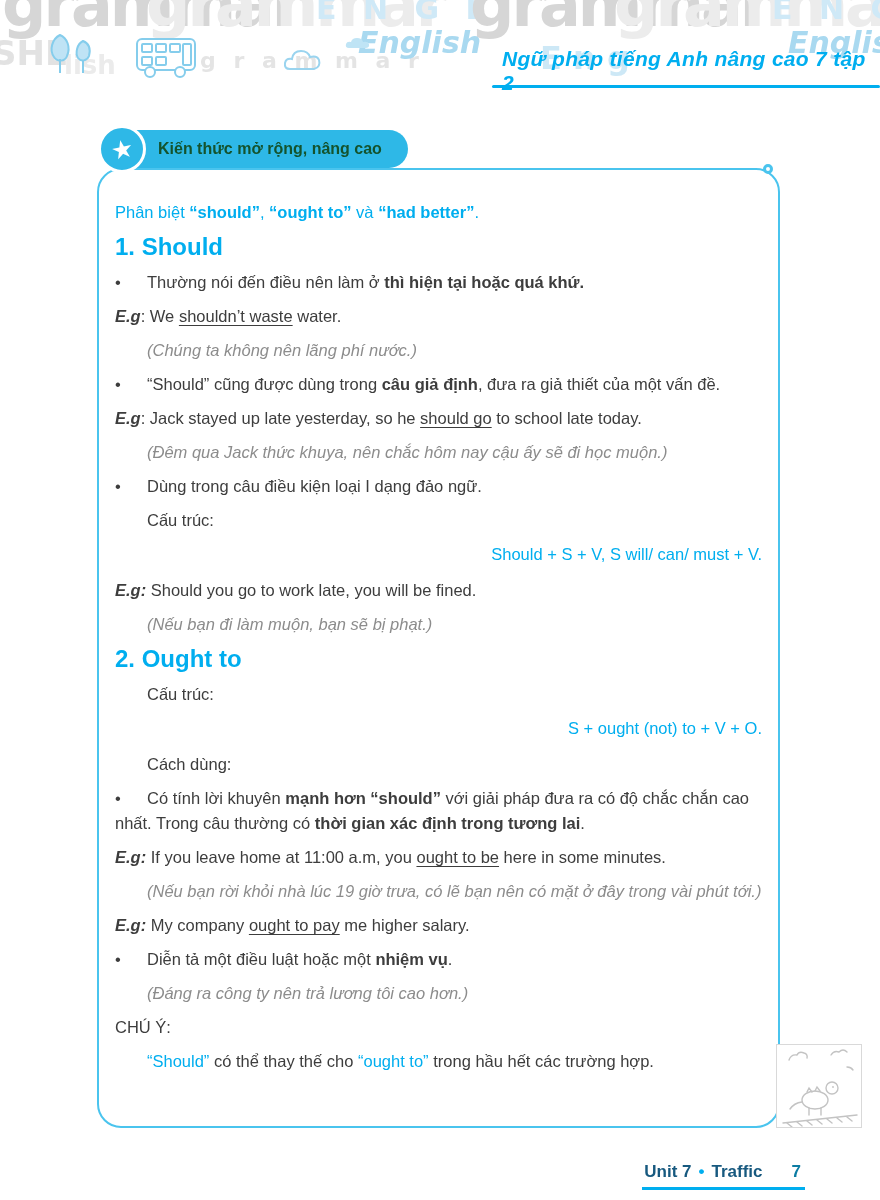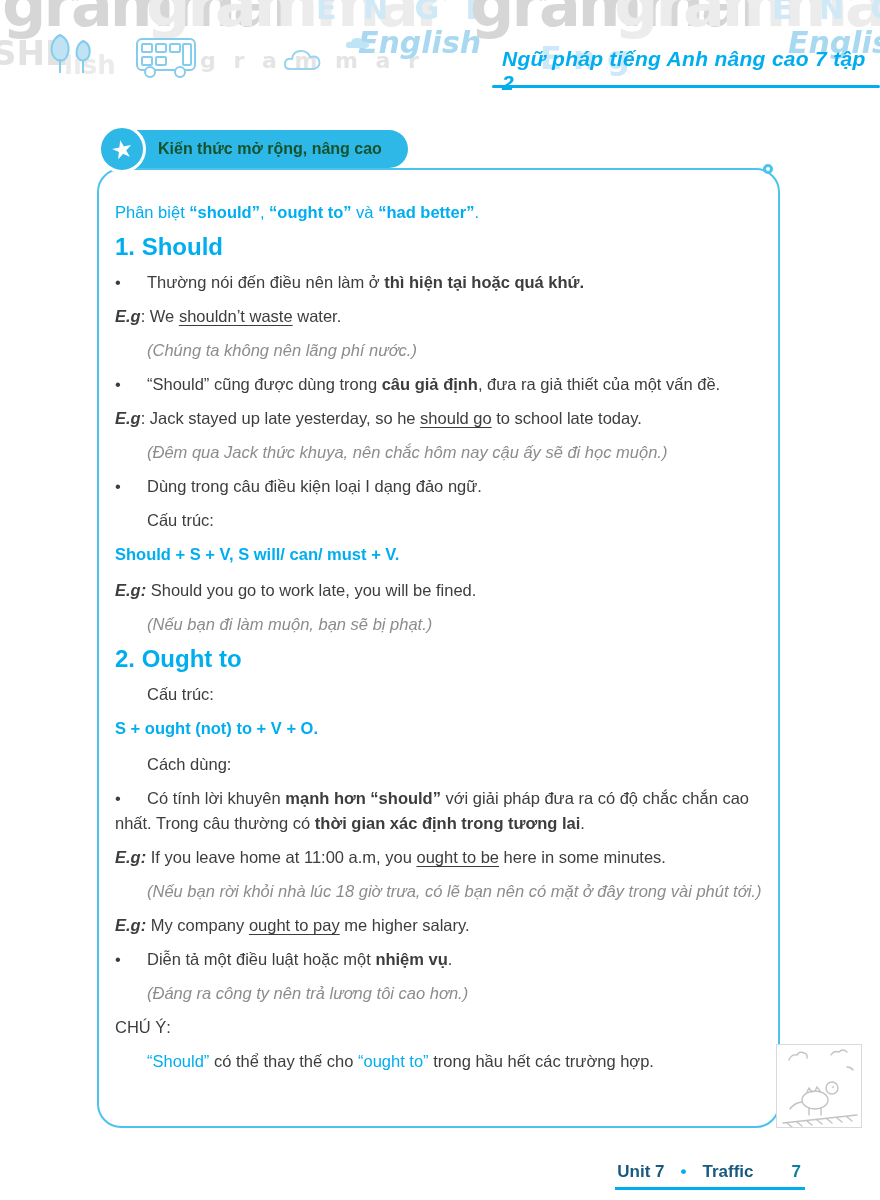--- a/index.html
+++ b/index.html
@@ -52,35 +52,35 @@
   .corner-dot{position:absolute;right:5px;top:-6px;width:10px;height:10px;
       border:3px solid var(--border);border-radius:50%;background:#fff}
   .box-content{padding:30px 16px 0 16px}
 
   .line{margin:0 0 9px;font-size:16.5px;line-height:25px;color:var(--ink)}
   .line.intro{}
   .line.heading{color:var(--accent);font-weight:bold;font-size:24px;margin:8px 0 11px}
   .line.trans{color:var(--muted);font-style:italic;text-indent:32px}
   .line.label{text-indent:32px}
   .line.note{text-indent:32px}
-  .line.formula{text-align:left;color:var(--accent);font-weight:bold;margin:4px 0 11px}
+  .line.formula{text-align:right;color:var(--accent);font-weight:normal;margin:4px 0 11px}
   .bullet-glyph{display:inline-block;width:32px}
   .seg.bold{font-weight:bold}
   .seg.underline{text-decoration:underline;text-underline-offset:3px}
   .seg.cyan{color:var(--accent)}
   .seg.cyanbold{color:var(--accent);font-weight:bold}
   .seg.eglabel{font-weight:bold;font-style:italic}
 
   
   .sketch{position:absolute;left:776px;top:1044px;width:86px;height:84px;background:#fff;
       border:1px solid #d9d9d9;z-index:2}
 
   
   .page-footer{position:absolute;right:75px;bottom:10px;display:flex;align-items:center;
-      gap:16px;border-bottom:3px solid var(--accent);padding:0 4px 5px 2px}
+      gap:7px;border-bottom:3px solid var(--accent);padding:0 4px 5px 2px}
   .f-unit{color:var(--navy);font-weight:bold;font-size:17px}
   .f-dot{color:var(--accent);font-weight:bold;font-size:17px}
   .f-topic{color:var(--navy);font-weight:bold;font-size:17px}
   .f-page{color:var(--pagenum);font-weight:bold;font-size:17px;margin-left:22px}
 </style>
 </head>
 <body>
 
 <div class="page">
 
@@ -155,21 +155,21 @@
         <div class="line label"><span class="seg normal">Cấu trúc:</span></div>
         <div class="line formula"><span class="seg normal">Should + S + V, S will/ can/ must + V.</span></div>
         <div class="line eg"><span class="seg eglabel">E.g:</span><span class="seg normal"> Should you go to work late, you will be fined.</span></div>
         <div class="line trans"><span class="seg normal">(Nếu bạn đi làm muộn, bạn sẽ bị phạt.)</span></div>
         <div class="line heading"><span class="seg normal">2. Ought to</span></div>
         <div class="line label"><span class="seg normal">Cấu trúc:</span></div>
         <div class="line formula"><span class="seg normal">S + ought (not) to + V + O.</span></div>
         <div class="line label"><span class="seg normal">Cách dùng:</span></div>
         <div class="line bullet"><span class="bullet-glyph">•</span><span class="seg normal">Có tính lời khuyên </span><span class="seg bold">mạnh hơn “should”</span><span class="seg normal"> với giải pháp đưa ra có độ chắc chắn cao nhất. Trong câu thường có </span><span class="seg bold">thời gian xác định trong tương lai</span><span class="seg normal">.</span></div>
         <div class="line eg"><span class="seg eglabel">E.g:</span><span class="seg normal"> If you leave home at 11:00 a.m, you </span><span class="seg underline">ought to be</span><span class="seg normal"> here in some minutes.</span></div>
-        <div class="line trans"><span class="seg normal">(Nếu bạn rời khỏi nhà lúc 18 giờ trưa, có lẽ bạn nên có mặt ở đây trong vài phút tới.)</span></div>
+        <div class="line trans"><span class="seg normal">(Nếu bạn rời khỏi nhà lúc 19 giờ trưa, có lẽ bạn nên có mặt ở đây trong vài phút tới.)</span></div>
         <div class="line eg"><span class="seg eglabel">E.g:</span><span class="seg normal"> My company </span><span class="seg underline">ought to pay</span><span class="seg normal"> me higher salary.</span></div>
         <div class="line bullet"><span class="bullet-glyph">•</span><span class="seg normal">Diễn tả một điều luật hoặc một </span><span class="seg bold">nhiệm vụ</span><span class="seg normal">.</span></div>
         <div class="line trans"><span class="seg normal">(Đáng ra công ty nên trả lương tôi cao hơn.)</span></div>
         <div class="line plain"><span class="seg normal">CHÚ Ý:</span></div>
         <div class="line note"><span class="seg cyan">“Should”</span><span class="seg normal"> có thể thay thế cho </span><span class="seg cyan">“ought to”</span><span class="seg normal"> trong hầu hết các trường hợp.</span></div>
       </div>
   </section>
 
   <div class="badge">
     <div class="badge-star">

